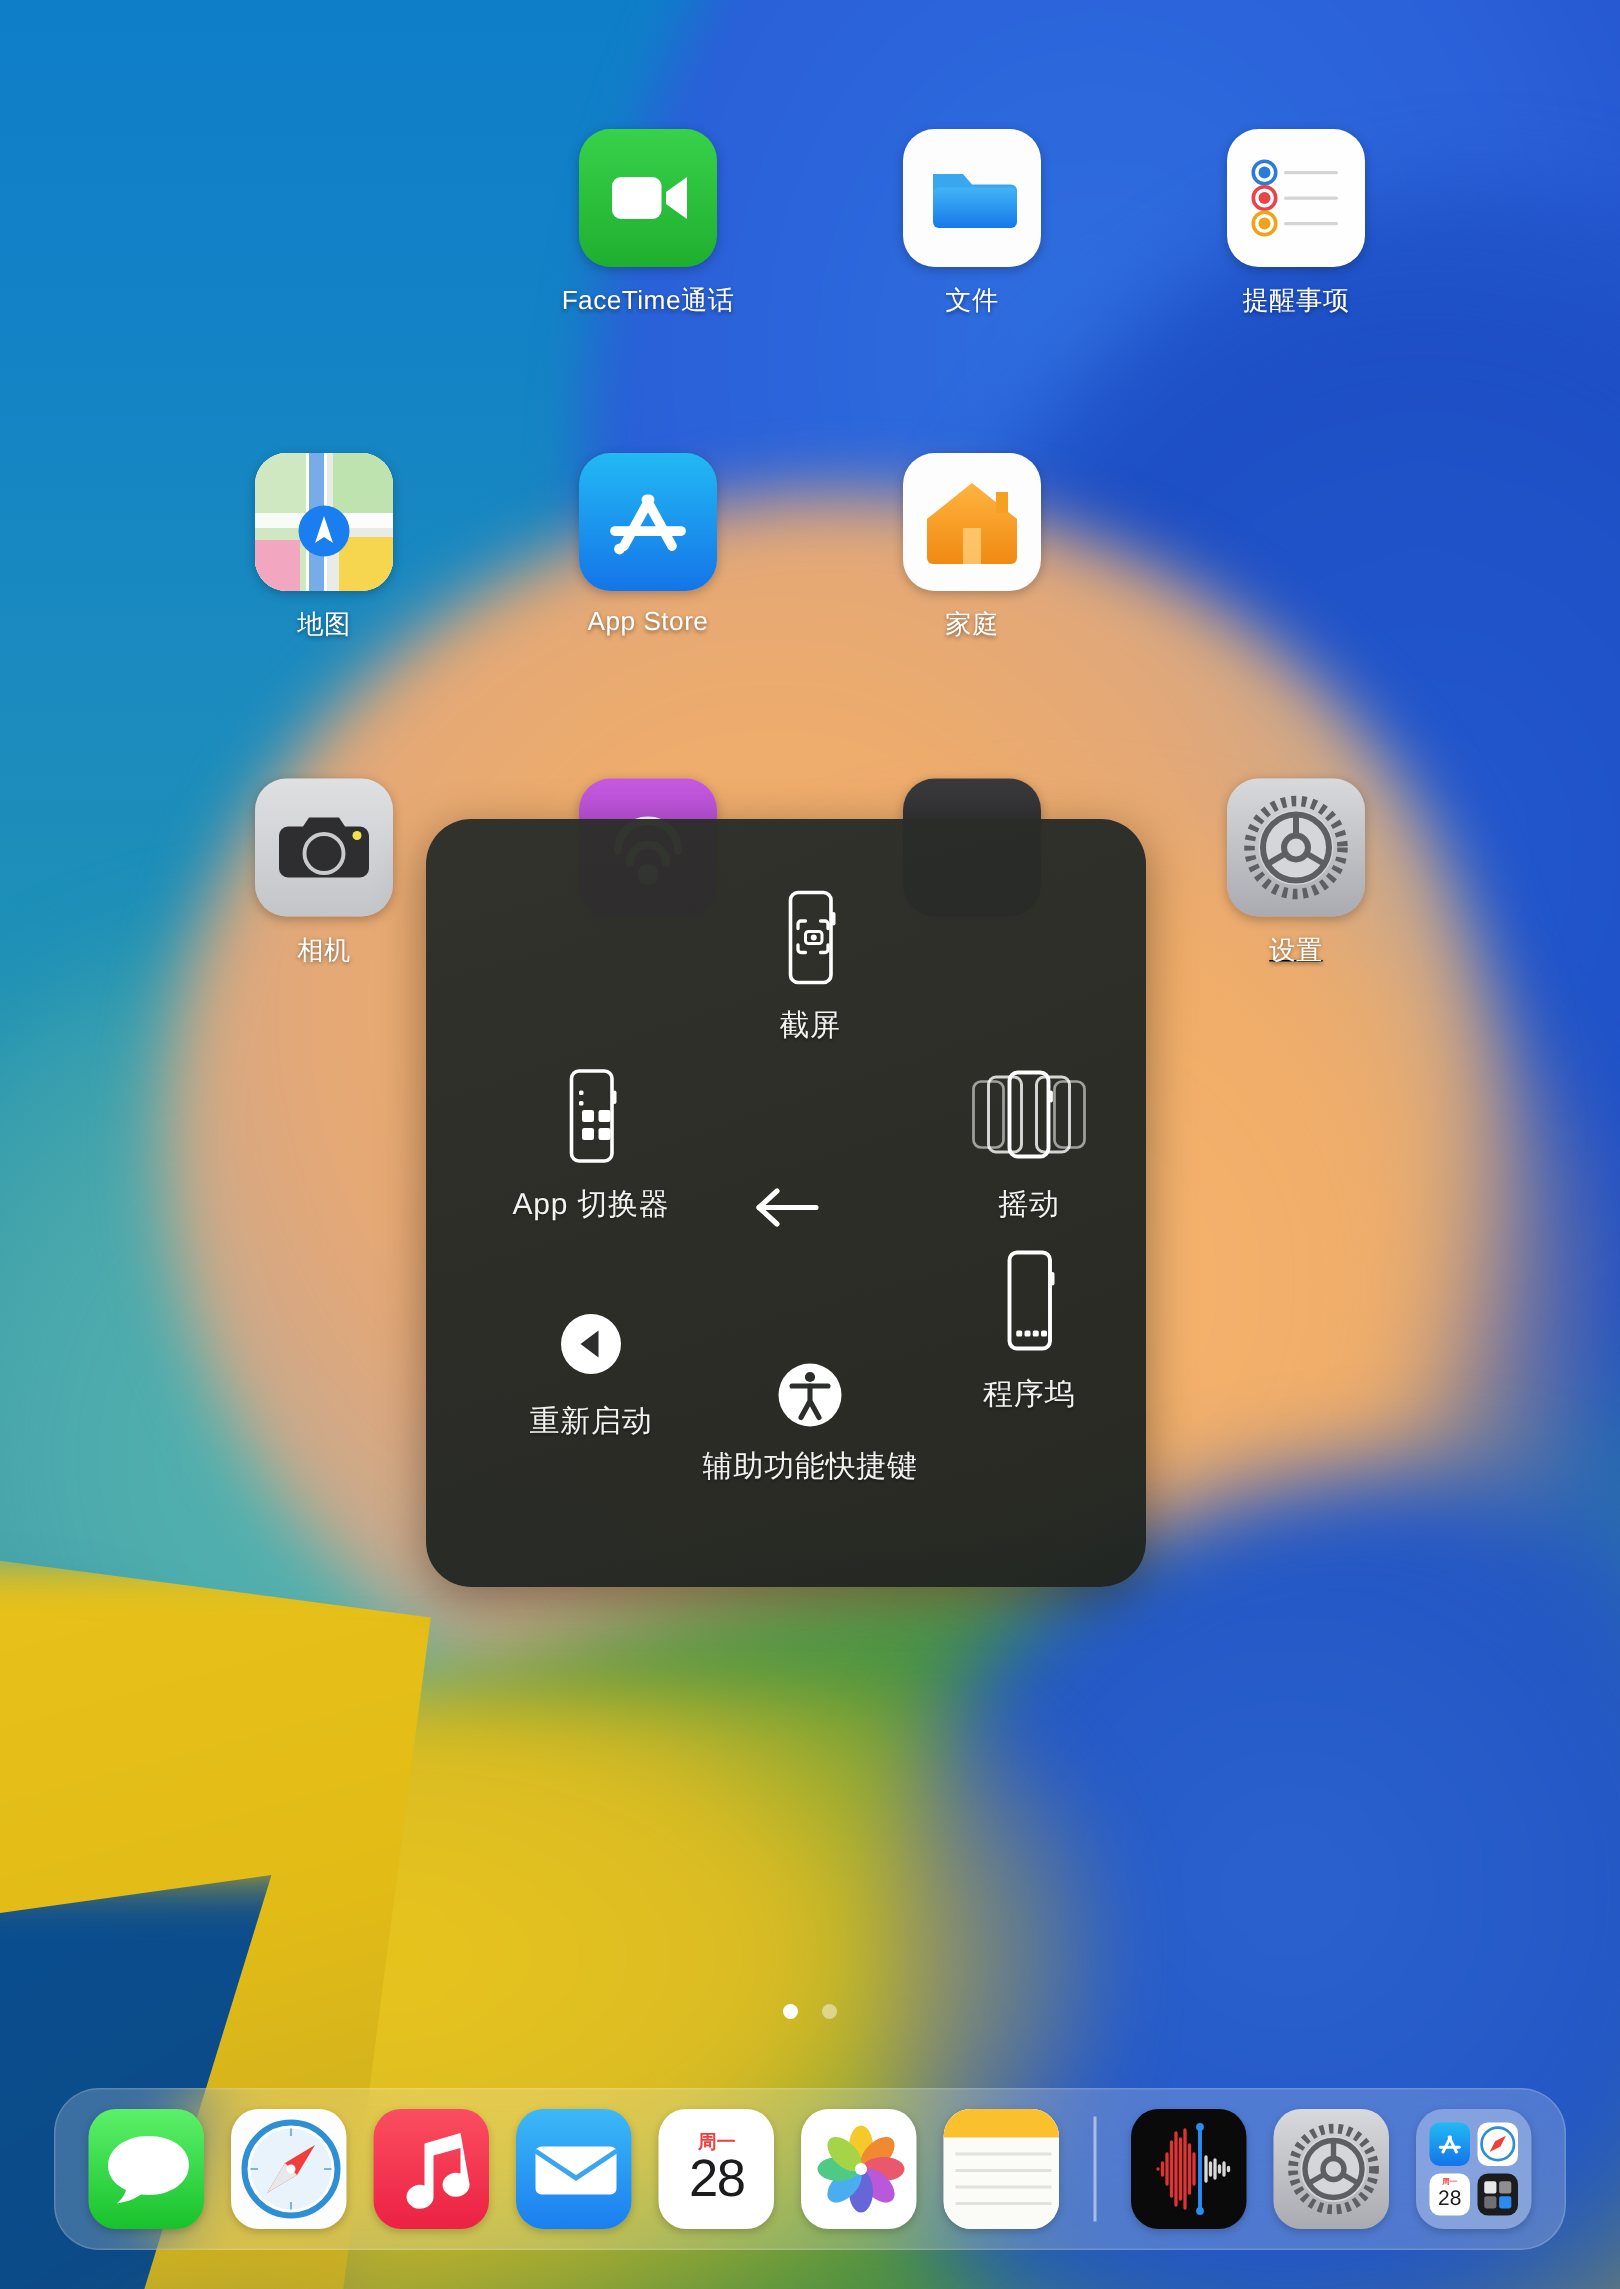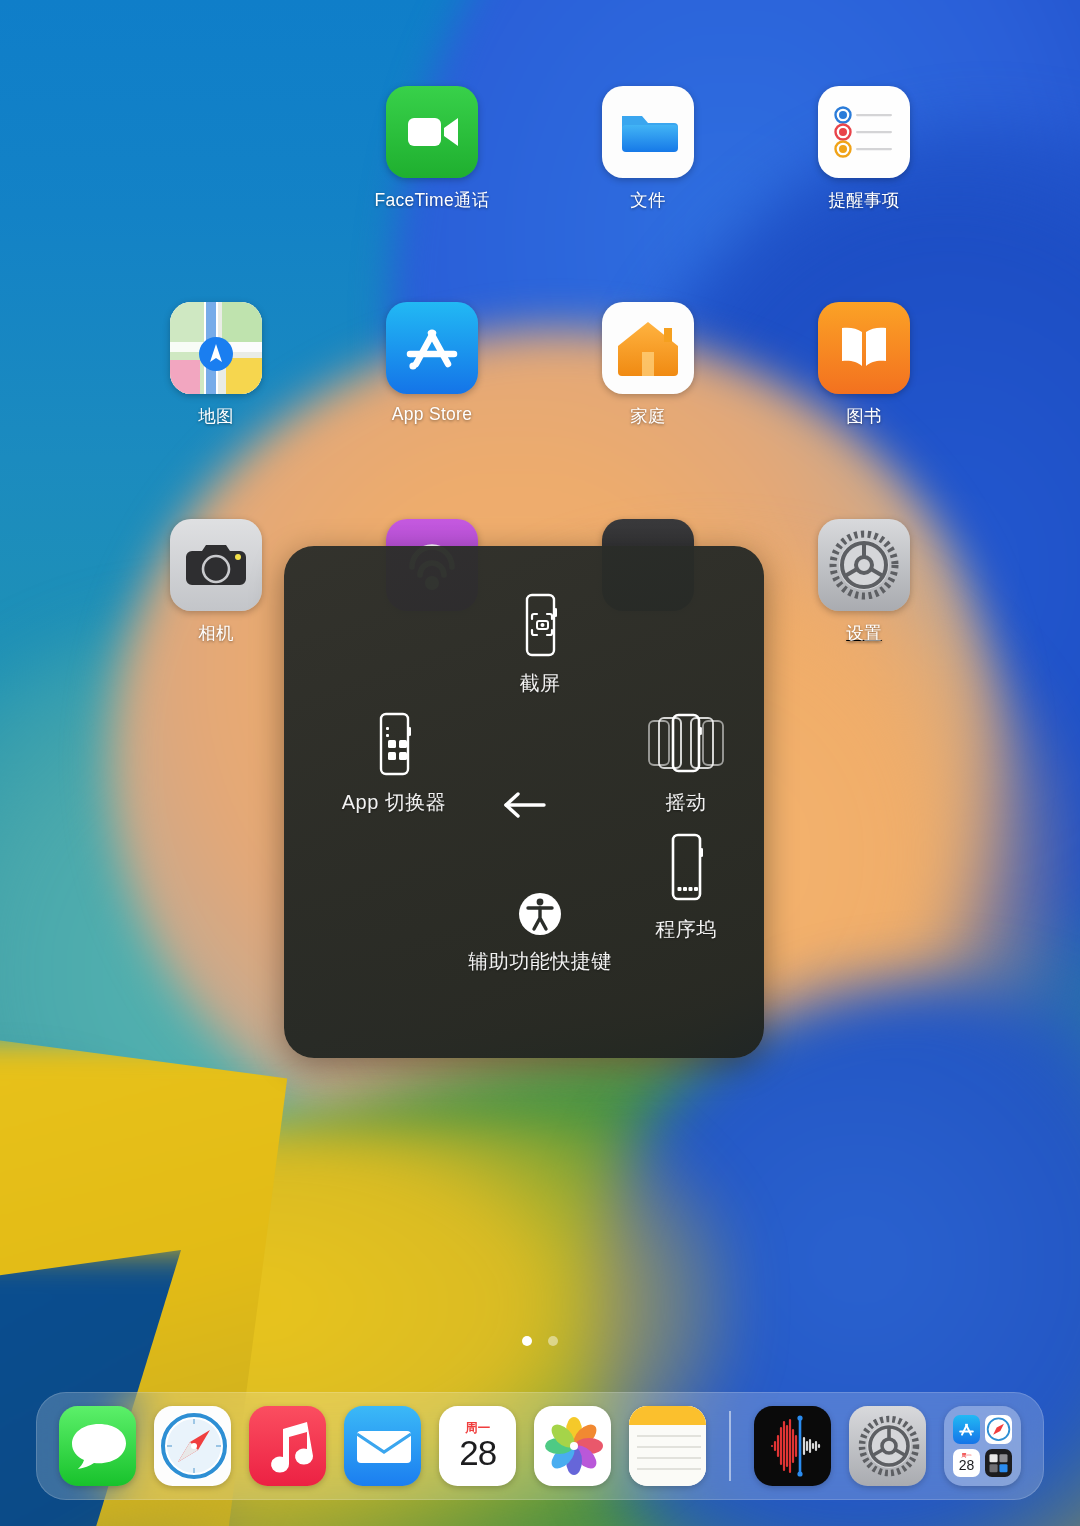--- a/index.html
+++ b/index.html
@@ -286,29 +286,20 @@
         </linearGradient>
           </defs>
         <path d="M46 20 L76 44 v26 a4 4 0 0 1 -4 4 H20 a4 4 0 0 1 -4 -4 V44 Z" fill="url(#hgrad)"></path>
         <rect x="62" y="26" width="8" height="14" fill="#f5a020"></rect>
         <path d="M40 50 h12 v24 h-12 Z" fill="#ffd27f" opacity=".75"></path>
       </svg>
     </div>
     <div class="app-label">家庭</div>
   </div>
 
-  <div class="cell" style="left:779px;top:302px;">
-    <div class="icon-img ic-books">
-      <svg viewBox="0 0 92 92" width="92" height="92">
-        <path d="M44 30 v34 c-5-5-13-6-20-5 V26 c7-1 15 0 20 4 Z" fill="#fff"></path>
-        <path d="M48 30 v34 c5-5 13-6 20-5 V26 c-7-1-15 0-20 4 Z" fill="#fff"></path>
-      </svg>
-    </div>
-    <div class="app-label">图书</div>
-  </div>
 
   <div class="cell" style="left:131px;top:519px;">
     <div class="icon-img ic-camera">
       <svg viewBox="0 0 92 92" width="92" height="92">
         <path d="M36 26 h20 l4 6 h10 a6 6 0 0 1 6 6 v22 a6 6 0 0 1 -6 6 H22 a6 6 0 0 1 -6 -6 V38 a6 6 0 0 1 6 -6 h10 Z" fill="#2e2e30"></path>
         <circle cx="46" cy="50" r="13" fill="#2e2e30" stroke="#c9cacd" stroke-width="2.6"></circle>
         <circle cx="68" cy="38" r="3" fill="#f2e14a"></circle>
       </svg>
     </div>
     <div class="app-label">相机</div>
@@ -410,38 +401,47 @@
 
   <div class="at-back">
     <svg width="52" height="38" viewBox="0 0 52 38">
       <g stroke="#fff" stroke-width="3.4" fill="none" stroke-linecap="round" stroke-linejoin="round">
         <path d="M46 19 H8"></path>
           <path d="M20 8 L8 19 L20 30"></path>
       </g>
     </svg>
   </div>
 
+  <div class="at-item" style="left:35px;top:310px;">
+    <div class="at-glyph">
+      <svg width="48" height="66" viewBox="0 0 48 66">
+        <circle cx="24" cy="40" r="20" fill="#fff"></circle>
+        <path d="M29 31 L17 40 L29 49 Z" fill="#2b2e2a"></path>
+      </svg>
+    </div>
+    <div class="at-label">重新启动</div>
+  </div>
 
   <div class="at-item" style="left:327px;top:292px;">
     <div class="at-glyph">
       <svg width="44" height="72" viewBox="0 0 44 72">
         <rect x="9" y="3" width="27" height="64" rx="5" fill="none" stroke="#fff" stroke-width="2.6"></rect>
         <rect x="36.4" y="16" width="2.6" height="9" rx="1.3" fill="#fff"></rect>
         <g fill="#fff">
           <rect x="13.5" y="55" width="4" height="4" rx="1"></rect>
           <rect x="19" y="55" width="4" height="4" rx="1"></rect>
           <rect x="24.5" y="55" width="4" height="4" rx="1"></rect>
           <rect x="30" y="55" width="4" height="4" rx="1"></rect>
         </g>
       </svg>
     </div>
     <div class="at-label">程序坞</div>
   </div>
 
-  <div class="at-item" style="left:181px;top:342px;width:150px;">
+  <div class="at-item" style="left:181px;top:358px;width:150px;">
     <div class="at-glyph" style="height:52px;align-items:center;">
       <svg width="46" height="46" viewBox="0 0 46 46">
         <circle cx="23" cy="23" r="21" fill="#fff"></circle>
         <circle cx="23" cy="11" r="3.4" fill="#2b2e2a"></circle>
         <path d="M11 17 h24" stroke="#2b2e2a" stroke-width="3.4" stroke-linecap="round"></path>
         <path d="M23 17 v10 M23 27 L17 38 M23 27 L29 38" stroke="#2b2e2a" stroke-width="3.4" fill="none" stroke-linecap="round"></path>
       </svg>
     </div>
     <div class="at-label" style="margin-top:8px;">辅助功能快捷键</div>
   </div>

